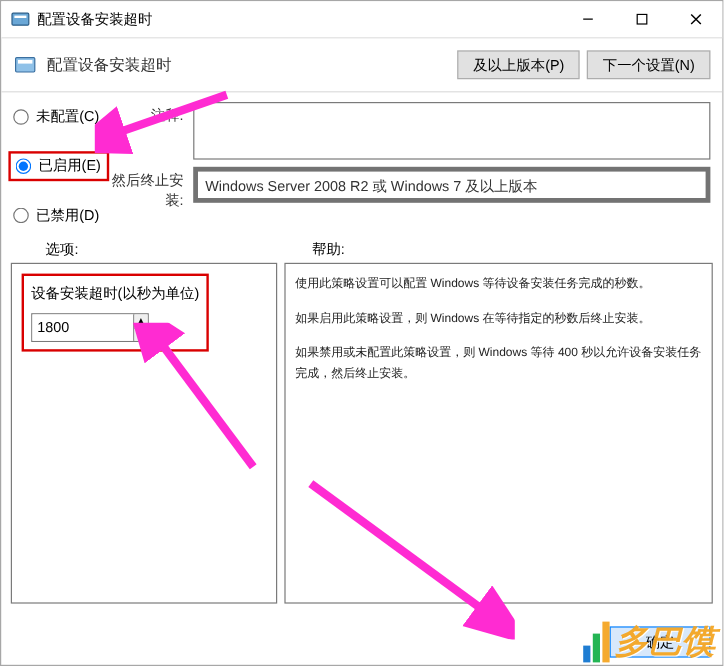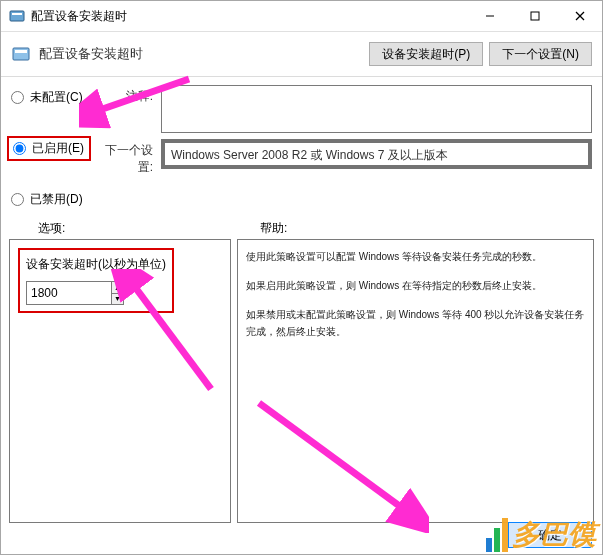--- a/index.html
+++ b/index.html
@@ -62,21 +62,21 @@
   }
 
   .config-area {
     display: flex;
     padding: 8px 10px 4px 10px;
   }
   .radios {
     width: 80px;
     display: flex;
     flex-direction: column;
-    gap: 30px;
+    gap: 20px;
     padding-top: 4px;
   }
   .radio-row { display: flex; align-items: center; gap: 6px; white-space: nowrap; }
   .radio-row input { margin:0; }
   .radio-enabled-wrap {
     border: 2px solid #d90000;
     padding: 2px 4px;
     margin-left: -4px;
     position: relative;
   }
@@ -228,21 +228,21 @@
 
   <div class="subheader">
     <span class="sh-icon">
       <svg viewBox="0 0 20 20" width="20" height="20">
         <rect x="2" y="4" width="16" height="12" rx="1" fill="#8fc1e8" stroke="#3a6fa0"></rect>
         <rect x="4" y="6" width="12" height="3" fill="#fff"></rect>
       </svg>
     </span>
     <span class="sh-title">配置设备安装超时</span>
     <span class="spacer" style="flex:1"></span>
-    <button class="nav-btn">设备安装超时(P)</button>
+    <button class="nav-btn">及以上版本(P)</button>
     <button class="nav-btn">下一个设置(N)</button>
   </div>
 
   <div class="config-area">
     <div class="radios">
       <label class="radio-row">
         <input type="radio" name="st" style="">
         <span>未配置(C)</span>
       </label>
       <div class="radio-enabled-wrap">
@@ -256,21 +256,21 @@
         <span>已禁用(D)</span>
       </label>
     </div>
 
     <div class="right-col">
       <div class="field-row">
         <div class="field-label">注释:</div>
         <textarea class="field-box" style=""></textarea>
       </div>
       <div class="field-row">
-        <div class="field-label">下一个设置:</div>
+        <div class="field-label">然后终止安装:</div>
         <div class="platform-box">Windows Server 2008 R2 或 Windows 7 及以上版本</div>
       </div>
     </div>
   </div>
 
   <div class="mid-labels">
     <div class="left-l">选项:</div>
     <div class="right-l">帮助:</div>
   </div>
 

